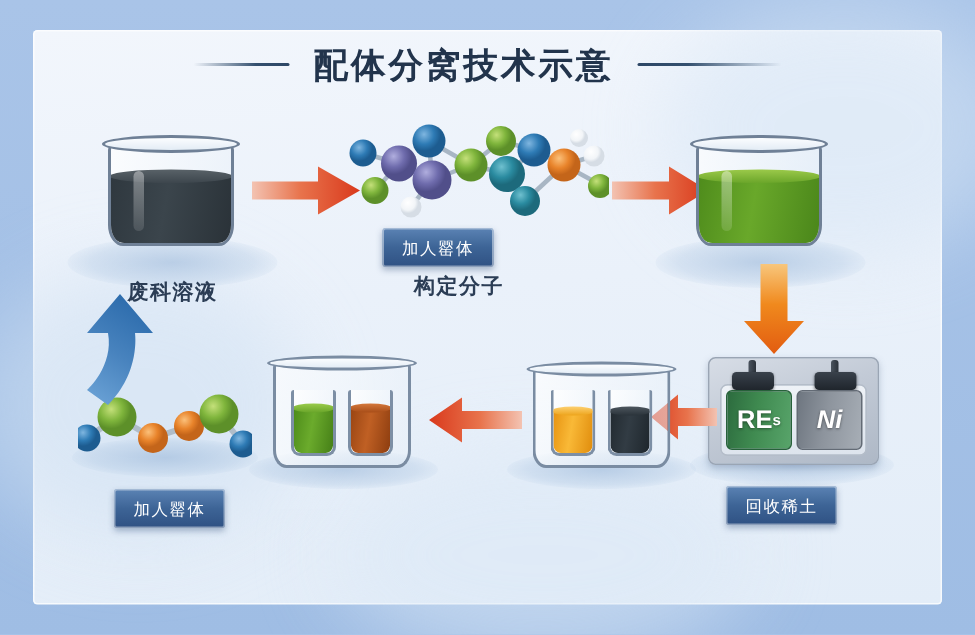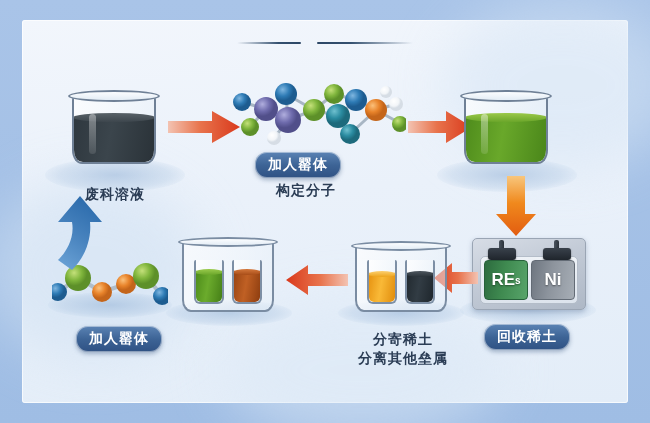--- a/index.html
+++ b/index.html
@@ -104,34 +104,34 @@
     position:absolute;border-radius:5px;
     background:linear-gradient(180deg,#eef2f7,#dde4ed);
     border:1px solid #b4bdc9;box-sizing:border-box;
   }
   .electrode{
     position:absolute;border-radius:4px;display:flex;align-items:center;justify-content:center;
     color:#ffffff;font-weight:bold;box-sizing:border-box;
     text-shadow:0 1px 2px rgba(0,0,0,.45);
   }
   .el-re{background:linear-gradient(100deg,#2c6b3e 0%,#3f8a50 45%,#58a46a 100%);border:1px solid #27613a;}
-  .el-ni{background:linear-gradient(100deg,#6e7680 0%,#8d949d 45%,#a7aeb6 100%);border:1px solid #636b75;}
+  .el-ni{background:linear-gradient(100deg,#6e7680 0%,#8d949d 45%,#a7aeb6 100%);border:1px solid #636b75;font-style:italic;}
   .el-sub{font-size:10px;vertical-align:baseline;}
   .clamp{
     position:absolute;background:linear-gradient(180deg,#39414b,#1f252c);
     border-radius:3px;box-shadow:0 1px 2px rgba(0,0,0,.4);
   }
   .post{position:absolute;background:linear-gradient(90deg,#4a535e,#2b323a);border-radius:2px;}
 
   
   .badge{
     position:absolute;display:flex;align-items:center;justify-content:center;
     background:linear-gradient(180deg,#5b83b4 0%,#3d6496 50%,#2f5183 100%);
-    color:#fff;font-size:14px;font-weight:bold;letter-spacing:1px;
-    border-radius:12px;box-shadow:0 2px 4px rgba(50,80,120,.38),0 0 0 1px rgba(255,255,255,.45) inset;
+    color:#fff;font-size:11px;font-weight:normal;letter-spacing:1px;
+    border-radius:2px;box-shadow:0 2px 4px rgba(50,80,120,.38),0 0 0 1px rgba(255,255,255,.45) inset;
     white-space:nowrap;padding:0 13px;height:26px;
   }
   .caption{
     position:absolute;color:#2b3d55;font-size:14px;font-weight:bold;
     letter-spacing:1px;white-space:nowrap;text-align:center;
   }
   .caption.two{line-height:19px;}
 
   
   .arrow{position:absolute;}
@@ -142,20 +142,21 @@
 <div id="root">
   <div class="frame"></div>
   <div class="panel">
     <div class="blob" style="left:-40px;top:160px;width:220px;height:180px;background:#cfe0f2;"></div>
     <div class="blob" style="left:420px;top:-20px;width:240px;height:170px;background:#d6e5f5;"></div>
     <div class="blob" style="left:200px;top:280px;width:280px;height:140px;background:#dbe8f6;"></div>
   </div>
 
   <div class="title-wrap">
     <div class="title-rule left"></div>
+    <div class="title-text">配体分窝技术示意</div>
     <div class="title-rule right"></div>
   </div>
 
   <div class="shadow" style="left:45px;top:158px;width:140px;height:34px;"></div>
   <div class="beaker" style="left:72px;top:96px;width:84px;height:68px;">
     <div class="glass">
       <div class="liquid" style="height:44px;background:linear-gradient(100deg,#2f383f 0%,#3b454c 45%,#2a3238 100%);"></div>
       <div class="liq-top" style="bottom:40px;background:linear-gradient(180deg,#596268,#3d464d);"></div>
       <div class="hl" style="left:15px;top:18px;height:40px;opacity:.45;"></div>
     </div>
@@ -323,24 +324,20 @@
       <div class="fill" style="height:28px;background:linear-gradient(100deg,#e79311 0%,#f9b937 45%,#e08c0c 100%);"></div>
       <div class="ftop" style="bottom:25px;background:linear-gradient(180deg,#fdd071,#eda41b);"></div>
     </div>
     <div class="trim" style="left:9px;top:10px;width:36px;"></div>
     <div class="tube" style="left:50px;top:14px;width:30px;height:44px;">
       <div class="fill" style="height:28px;background:linear-gradient(100deg,#222a30 0%,#323c44 45%,#1e262c 100%);"></div>
       <div class="ftop" style="bottom:25px;background:linear-gradient(180deg,#4d565e,#2a333a);"></div>
     </div>
     <div class="trim" style="left:47px;top:10px;width:36px;"></div>
   </div>
-  <div class="caption two" style="left:330px;top:330px;width:146px;">
-    <div>分寄稀土</div>
-    <div>分离其他垒属</div>
-  </div>
 
   <div class="arrow" style="left:286px;top:264px;width:62px;height:32px;">
     <svg width="62" height="32" viewBox="0 0 62 32">
       <defs>
           <linearGradient id="gr5" x1="1" y1="0" x2="0" y2="0">
         <stop offset="0" stop-color="#f3c3b2"></stop>
             <stop offset="45%" stop-color="#e8734c"></stop>
             <stop offset="100%" stop-color="#d9391c"></stop>
       </linearGradient>
         </defs>

